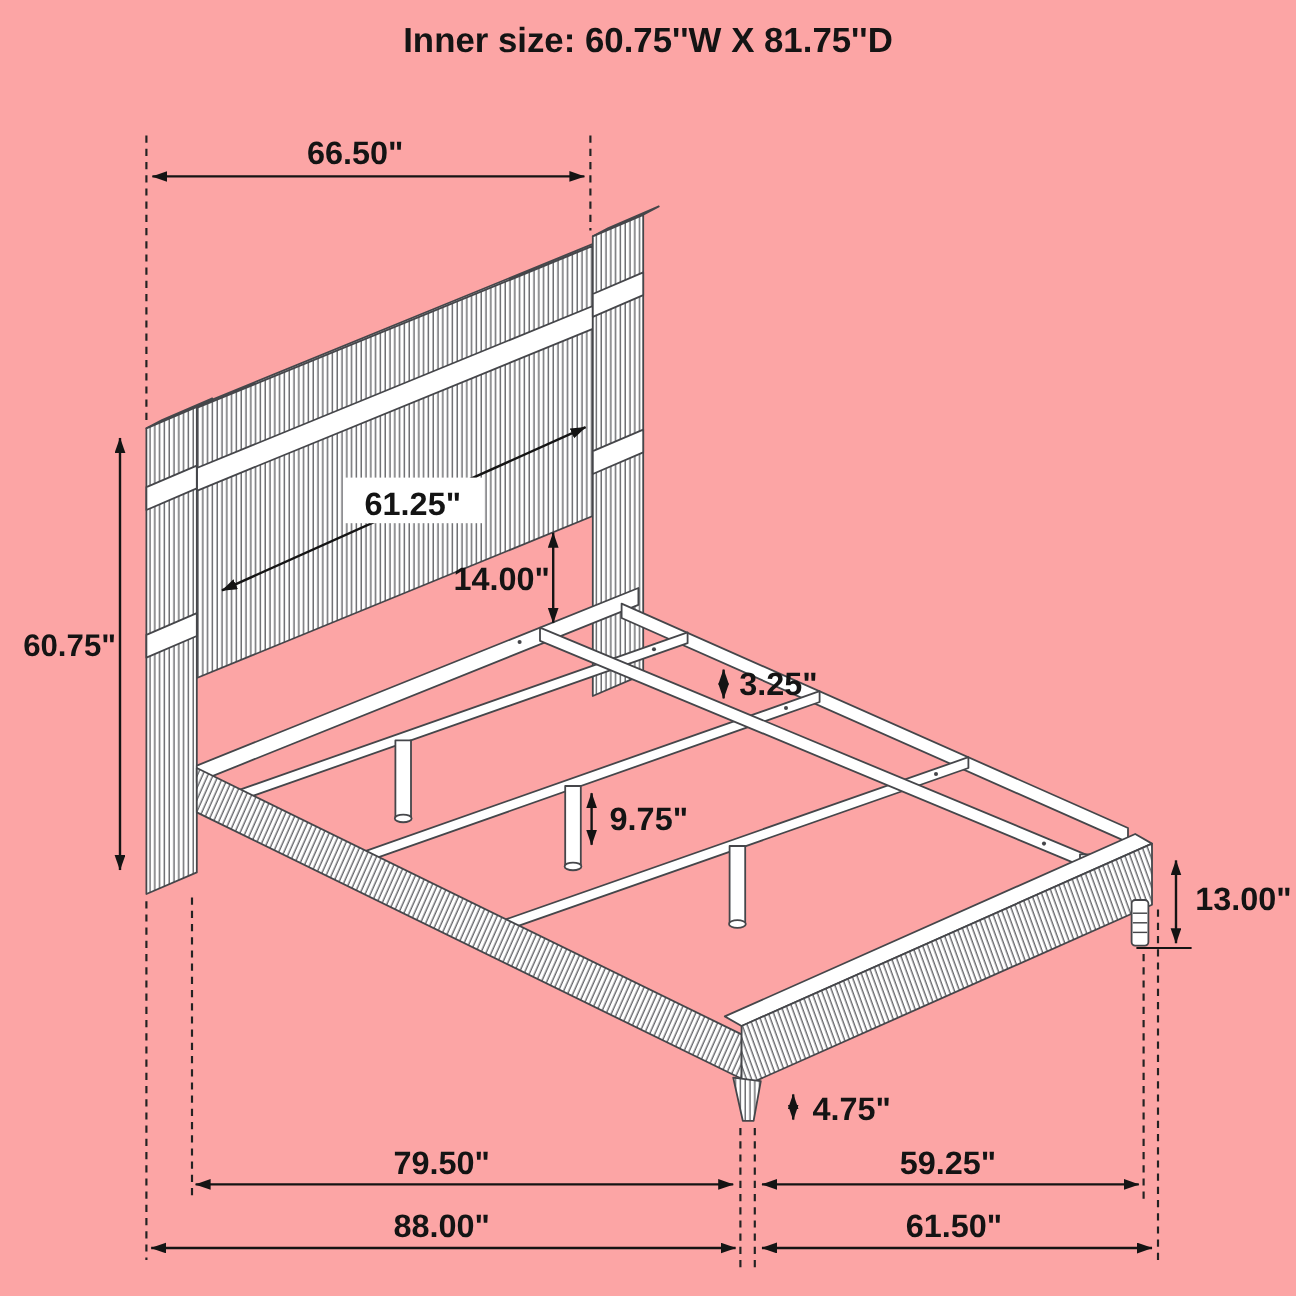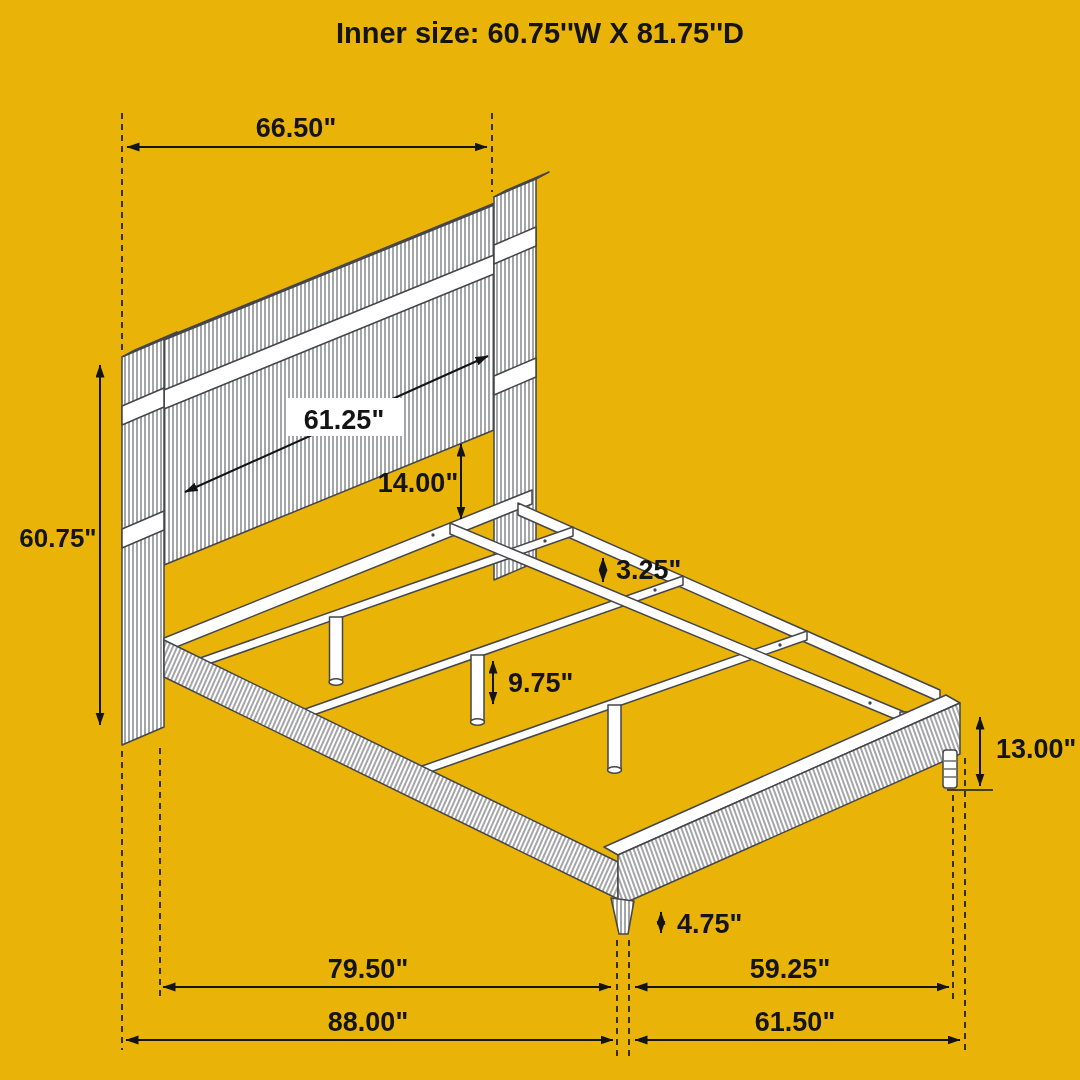--- a/index.html
+++ b/index.html
@@ -1,16 +1,16 @@
 <!DOCTYPE html>
 <html><head>
 <meta charset="utf-8">
 <style>
   html,body{margin:0;padding:0;background:#ffffff;}
-  #stage{position:relative;width:1080px;height:1080px;background:#eab308;overflow:hidden;
+  #stage{position:relative;width:1080px;height:1080px;background:#fca5a5;overflow:hidden;
          font-family:"Liberation Sans", sans-serif;}
   svg{position:absolute;left:0;top:0;}
   .dim-label{font-family:"Liberation Sans", sans-serif;font-weight:bold;font-size:27px;fill:#141414;}
   .dim-label-sm{font-family:"Liberation Sans", sans-serif;font-weight:bold;font-size:26px;fill:#141414;}
   .title-label{font-family:"Liberation Sans", sans-serif;font-weight:bold;font-size:29px;fill:#141414;}
   .dimline{stroke:#141414;stroke-width:2;fill:none;}
   .extline{stroke:#222222;stroke-width:1.8;fill:none;stroke-dasharray:6 5;}
   .part{stroke:#45464a;stroke-width:1.5;stroke-linejoin:round;}
   .white-part{fill:#ffffff;}
   .beam{fill:#ffffff;stroke:#45464a;stroke-width:1.5;stroke-linejoin:round;}

